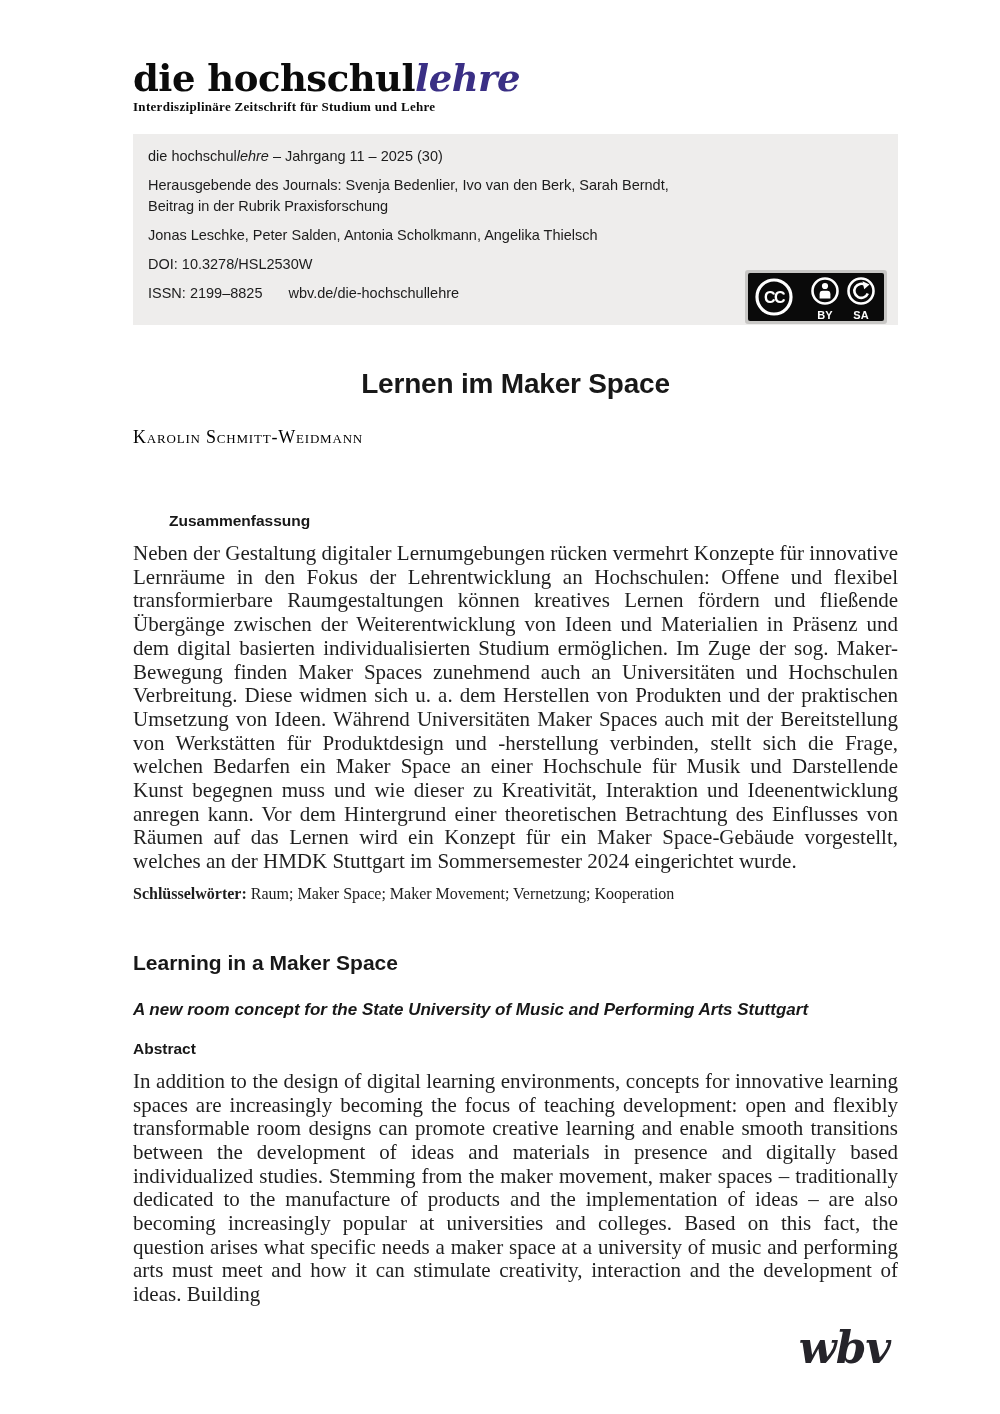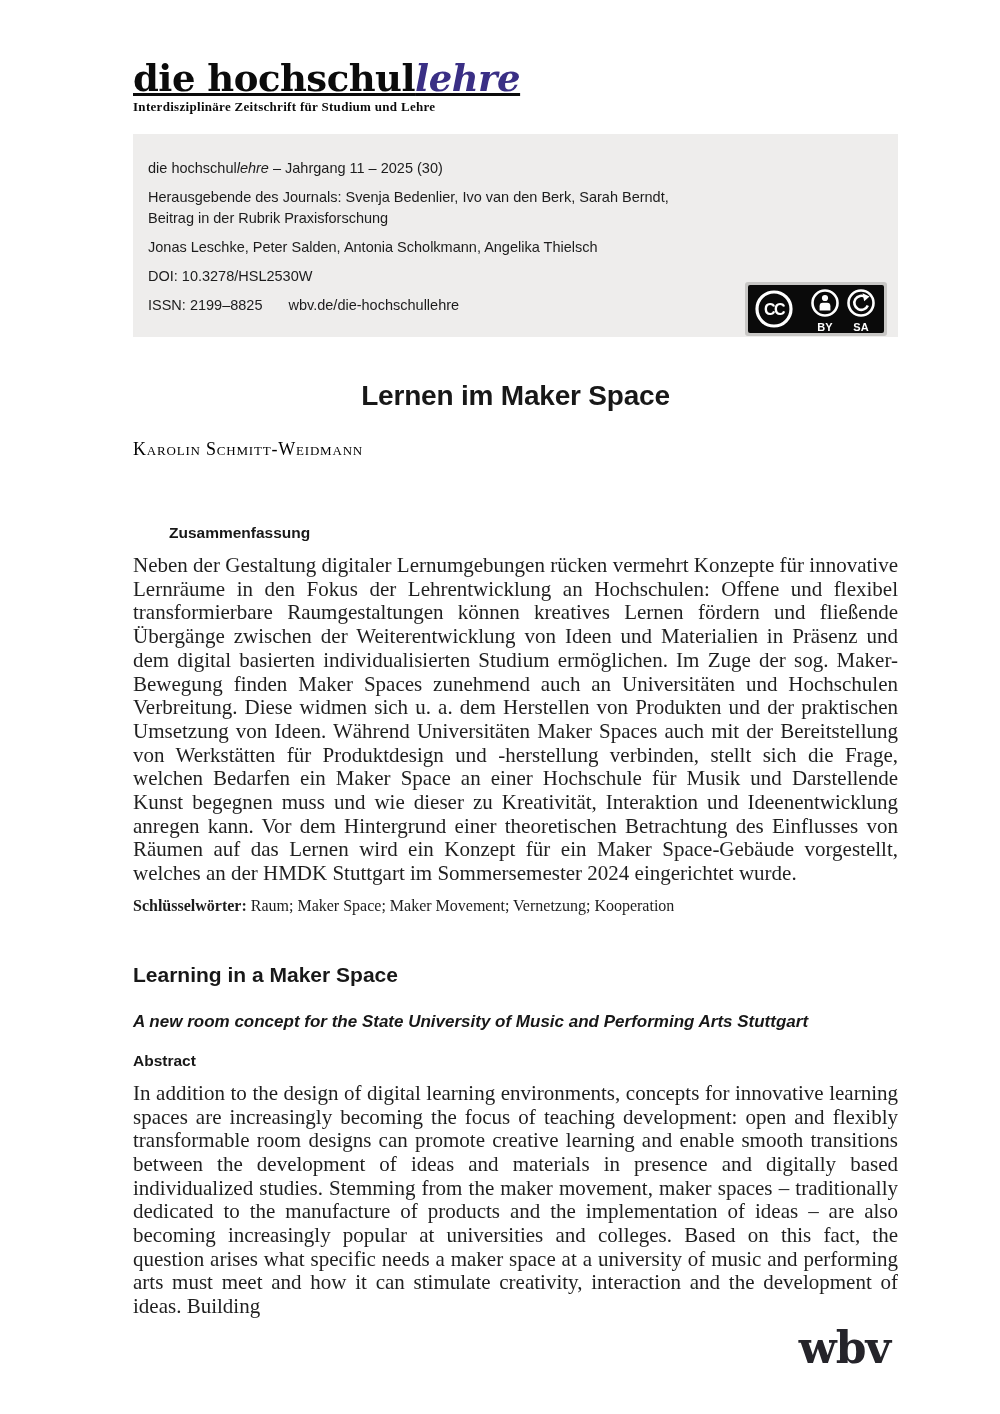--- a/index.html
+++ b/index.html
@@ -20,37 +20,36 @@
 
   
   .masthead { line-height: 1; }
   .logo {
     font-family: "DejaVu Serif", serif;
     font-weight: bold;
     font-size: 37px;
     letter-spacing: -0.5px;
     color: #0b0b0b;
     line-height: 1;
-    text-decoration: underline;
   }
   .logo .accent { font-style: italic; }
   .logo-subtitle {
     font-family: Liberation Serif, serif;
     font-weight: bold;
     font-size: 13px;
     letter-spacing: 0.3px;
     color: #0b0b0b;
     margin-top: 3px;
   }
 
   
   .info-box {
     margin-top: 21px;
     background: #eeedec;
-    padding: 24px 15px 13px 15px;
+    padding: 12px 15px 13px 15px;
     position: relative;
     font-family: "Liberation Sans", sans-serif;
     font-size: 14.5px;
     line-height: 21px;
     color: #1c1c1c;
   }
   .info-box p { margin: 0 0 8px 0; }
   .info-box p:last-child { margin-bottom: 0; }
   .issn-line .website { margin-left: 26px; }
   .license-badge {
@@ -129,20 +128,21 @@
   .publisher {
     position: absolute;
     right: 110px;
     top: 1326px;
     font-family: "DejaVu Serif", serif;
     font-weight: bold;
     font-size: 44px;
     letter-spacing: -1px;
     color: #25242a;
     line-height: 1;
+    font-style: italic;
   }
 </style>
 </head>
 <body>
 
 <div class="page">
 
   <div class="masthead">
     <div class="logo">
       <span>die hochschul</span><span class="accent" style="color:#3a2f85">lehre</span>

